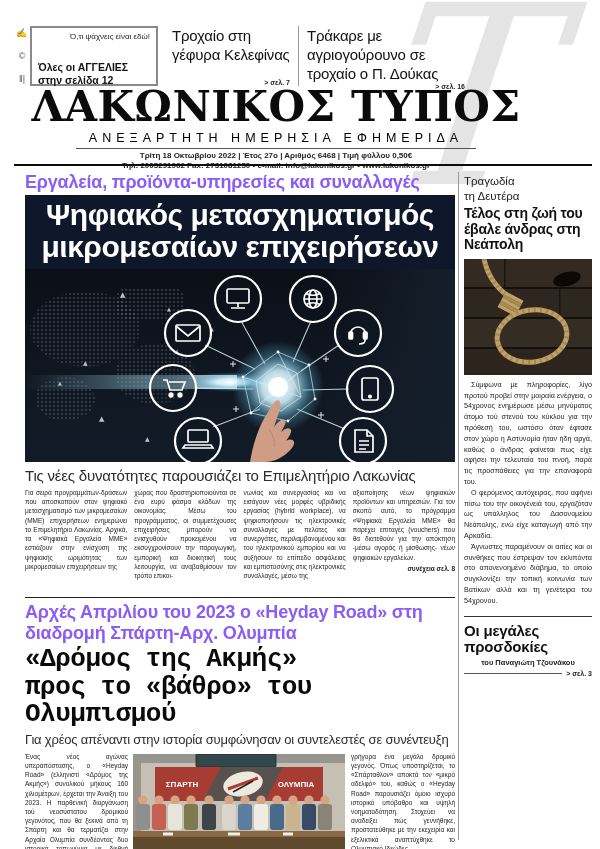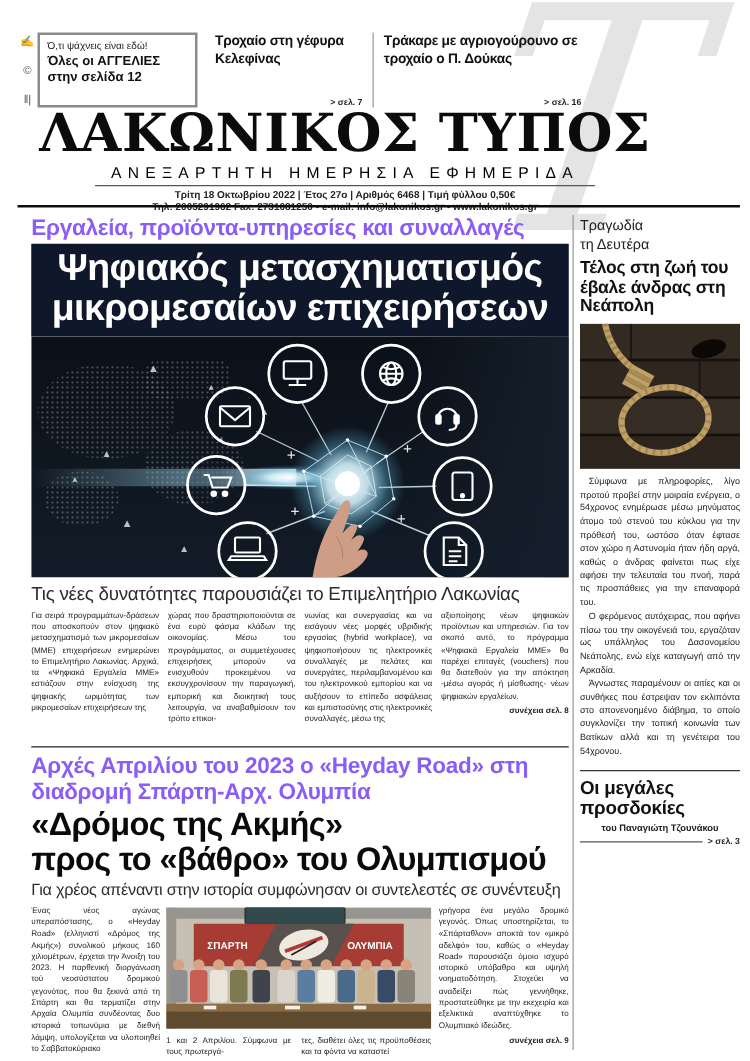--- a/index.html
+++ b/index.html
@@ -7,26 +7,26 @@
         font-family:"Liberation Sans",sans-serif;color:#111;}
   .wm{position:absolute;left:392px;top:-48px;font-family:"DejaVu Serif",serif;
       font-style:italic;font-size:250px;color:#000;opacity:.10;transform:skewX(-8deg);z-index:0;}
   .layer{position:absolute;z-index:1;}
 
   
   .top-strip{left:14px;top:26px;width:578px;height:60px;display:flex;align-items:stretch;}
   .logo-col{width:16px;display:flex;flex-direction:column;justify-content:space-between;
             align-items:center;color:#555;font-size:9px;padding:2px 0;}
   .cl-box{width:112px;border:2px solid #8a8a8a;padding:4px 6px;margin-right:6px;}
-  .cl-box .l1{font-size:8px;color:#222;margin-bottom:2px;}
+  .cl-box .l1{font-size:8px;color:#222;margin-bottom:20px;text-align:right;}
   .cl-box .l2,.cl-box .l3{font-size:10.5px;font-weight:700;line-height:1.25;}
   .brief{padding:1px 8px 0 8px;display:flex;flex-direction:column;}
   .brief + .brief{border-left:1px solid #9a9a9a;}
   .b1{width:118px;}.b2{width:168px;border-left:1px solid #9a9a9a;}.b3{width:158px;}
-  .b-title{font-size:11px;font-weight:700;line-height:1.25;letter-spacing:-0.2px;}
+  .b-title{font-size:15px;font-weight:400;line-height:1.25;letter-spacing:-0.2px;}
   .b-page{font-size:7px;font-weight:700;text-align:right;margin-top:auto;color:#222;}
 
   
   .masthead{left:0;top:86px;width:552px;text-align:center;}
   .mh-title{font-family:"DejaVu Serif",serif;font-weight:700;font-size:42px;line-height:1;
             letter-spacing:0.5px;color:#0b0b0b;}
   .mh-sub{font-size:12.5px;letter-spacing:5px;color:#000000;margin-top:3px;}
   .mh-rule{width:400px;margin:3px auto 2px auto;border-top:1px solid #555;}
   .mh-date{font-size:8px;font-weight:700;color:#222;}
   .mh-contact{font-size:8px;font-weight:700;color:#222;margin-top:1px;}
@@ -38,21 +38,21 @@
   .hl-box{background:#0f172a;color:#fff;text-align:center;padding:4px 0 7px 0;
           font-weight:700;font-size:30px;line-height:1.05;letter-spacing:-0.5px;white-space:pre-line;}
   .main-photo{display:block;width:430px;height:193px;}
   .subhead{font-size:15px;color:#2d2d2d;margin:5px 0 4px 0;letter-spacing:-0.2px;}
   .cols{display:flex;gap:7px;height:102px;overflow:hidden;}
   .col{flex:1;font-size:6.5px;line-height:1.42;text-align:justify;color:#1c1c1c;}
   .cont{font-size:6.5px;font-weight:600;text-align:right;margin-top:2px;color:#222;}
   .main-div{border-top:1px solid #222;margin:7px 0 4px 0;}
 
   .a2-head{font-size:26px;font-weight:700;line-height:1.06;letter-spacing:-0.5px;
-           color:#0a0a0a;white-space:pre-line;margin:1px 0 3px 0;}
+           color:#0a0a0a;white-space:pre-line;margin:1px 0 3px 0;font-family:Liberation Mono, monospace;}
   .a2-sub{font-size:13px;color:#2d2d2d;margin-bottom:5px;letter-spacing:-0.2px;}
   .a2-body{position:relative;height:160px;overflow:hidden;}
   .a2c{position:absolute;font-size:6.5px;line-height:1.42;text-align:justify;color:#1c1c1c;}
   .a2c1{left:0;top:0;width:103px;}
   .a2ph{position:absolute;left:108px;top:2px;width:212px;height:97px;}
   .a2c4{left:326px;top:0;width:104px;}
   .cap2{left:108px;top:104px;width:100px;}
   .cap3{left:216px;top:104px;width:104px;}
 
   

